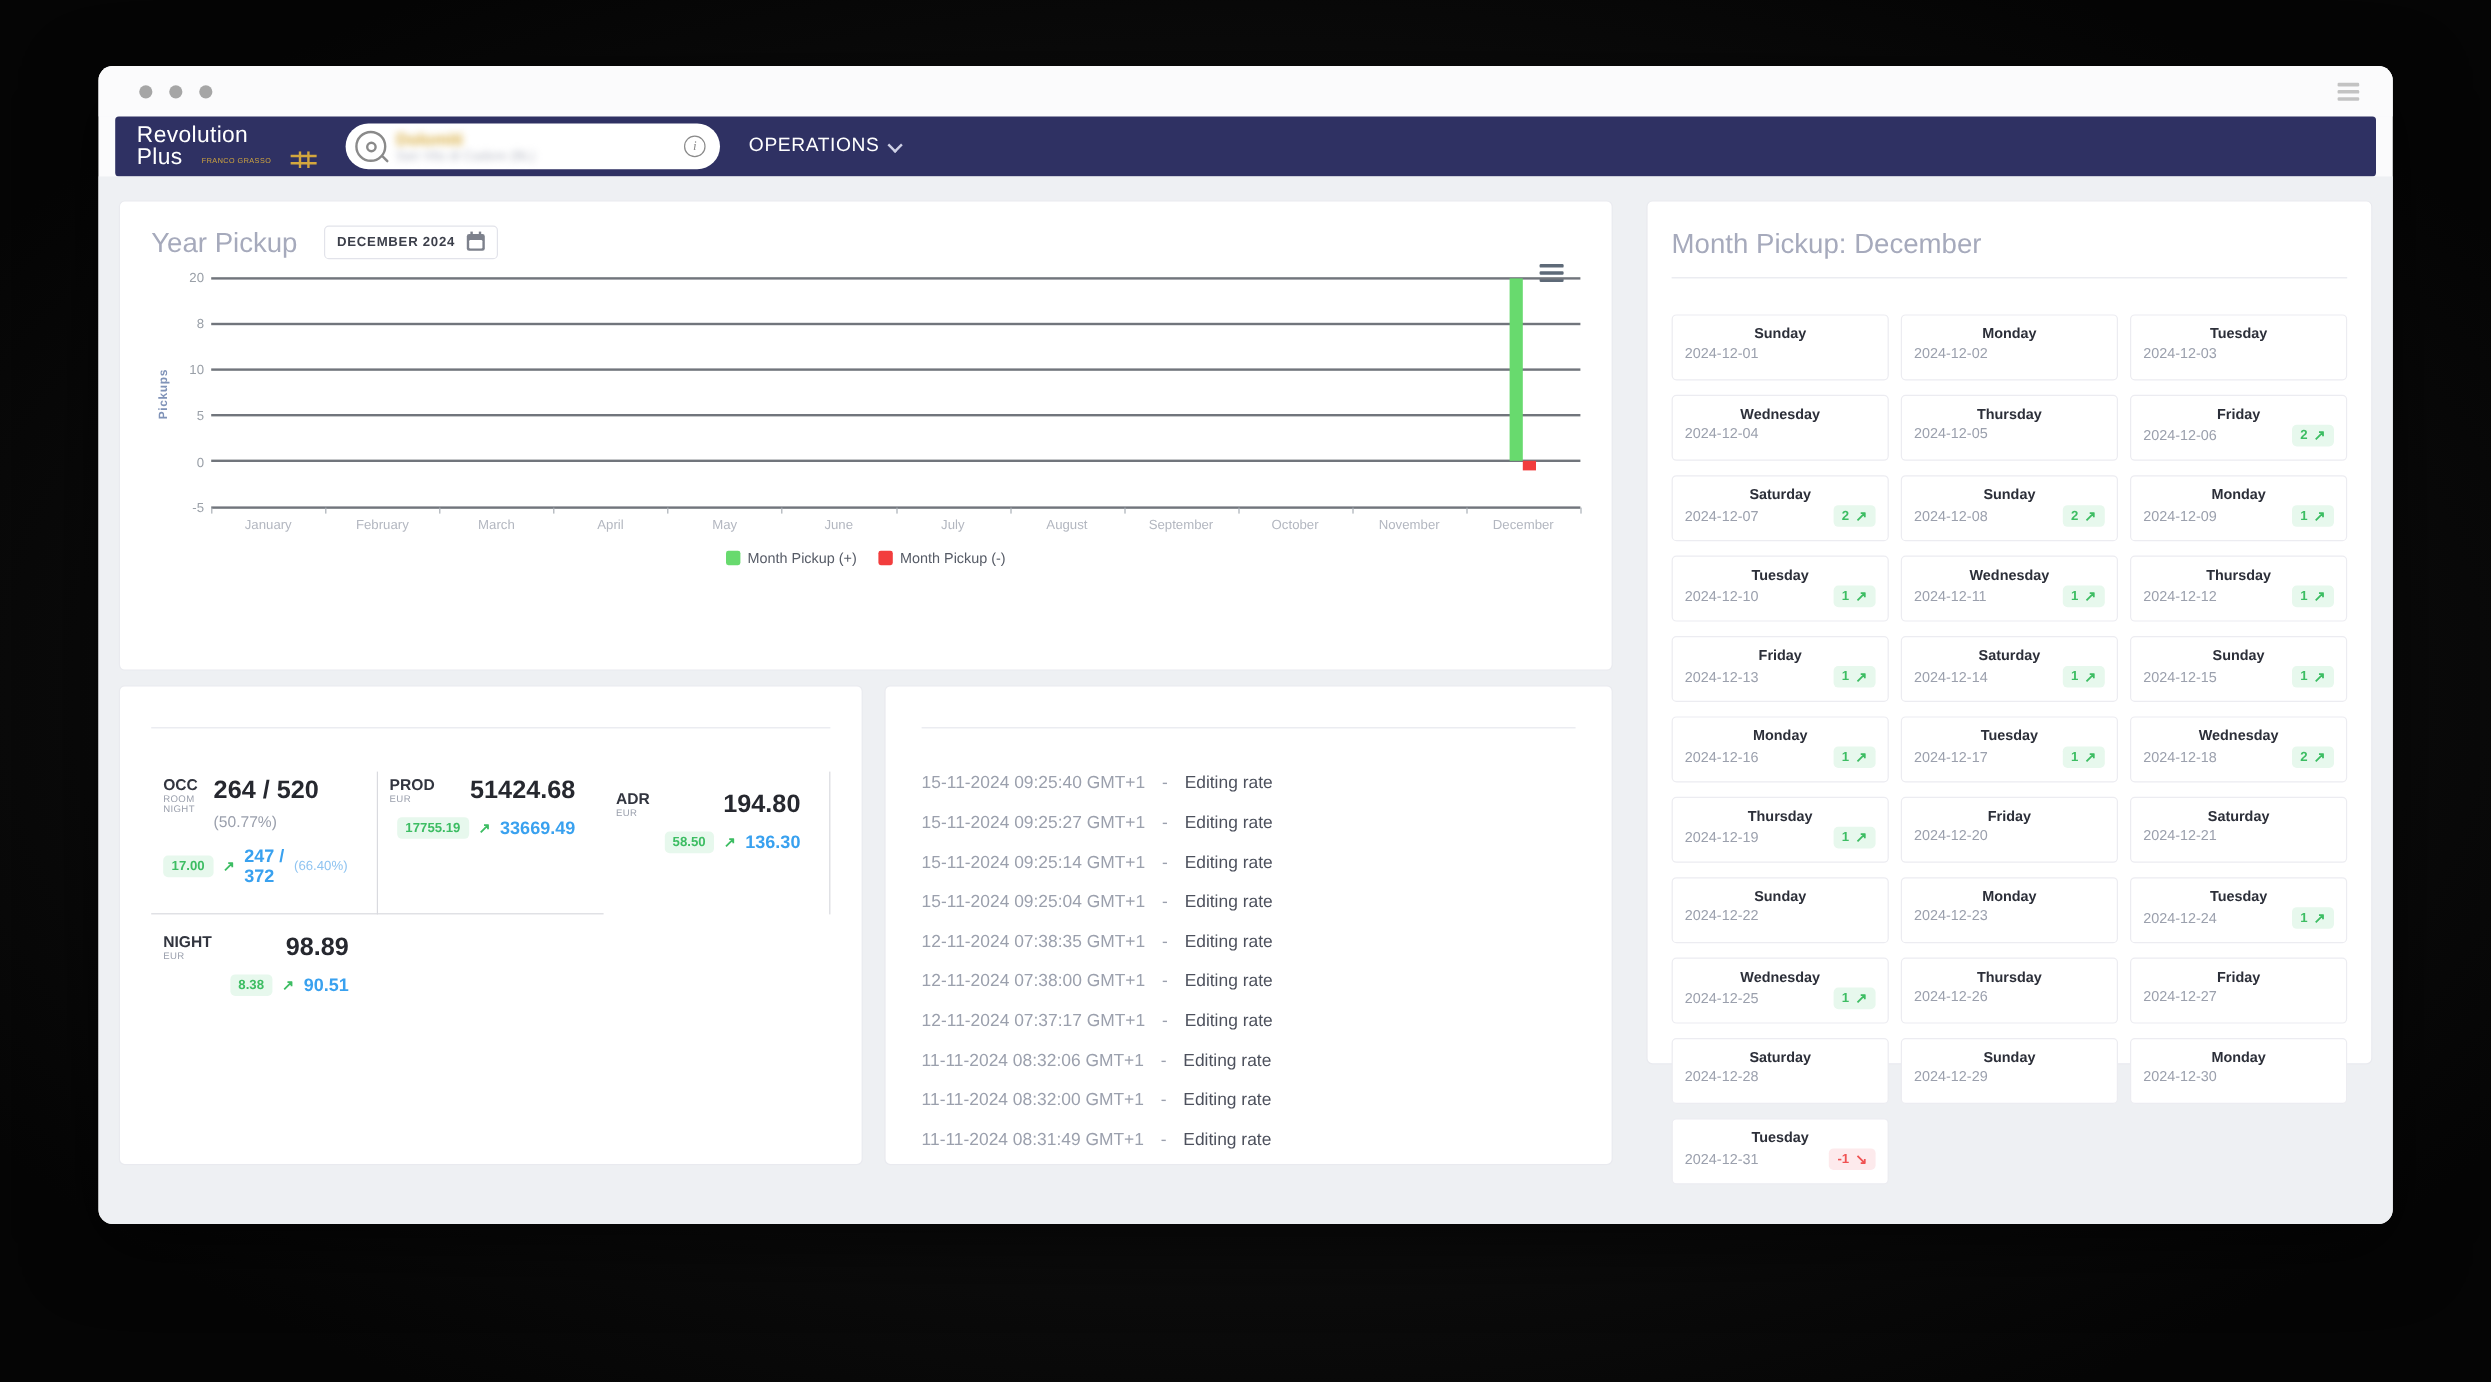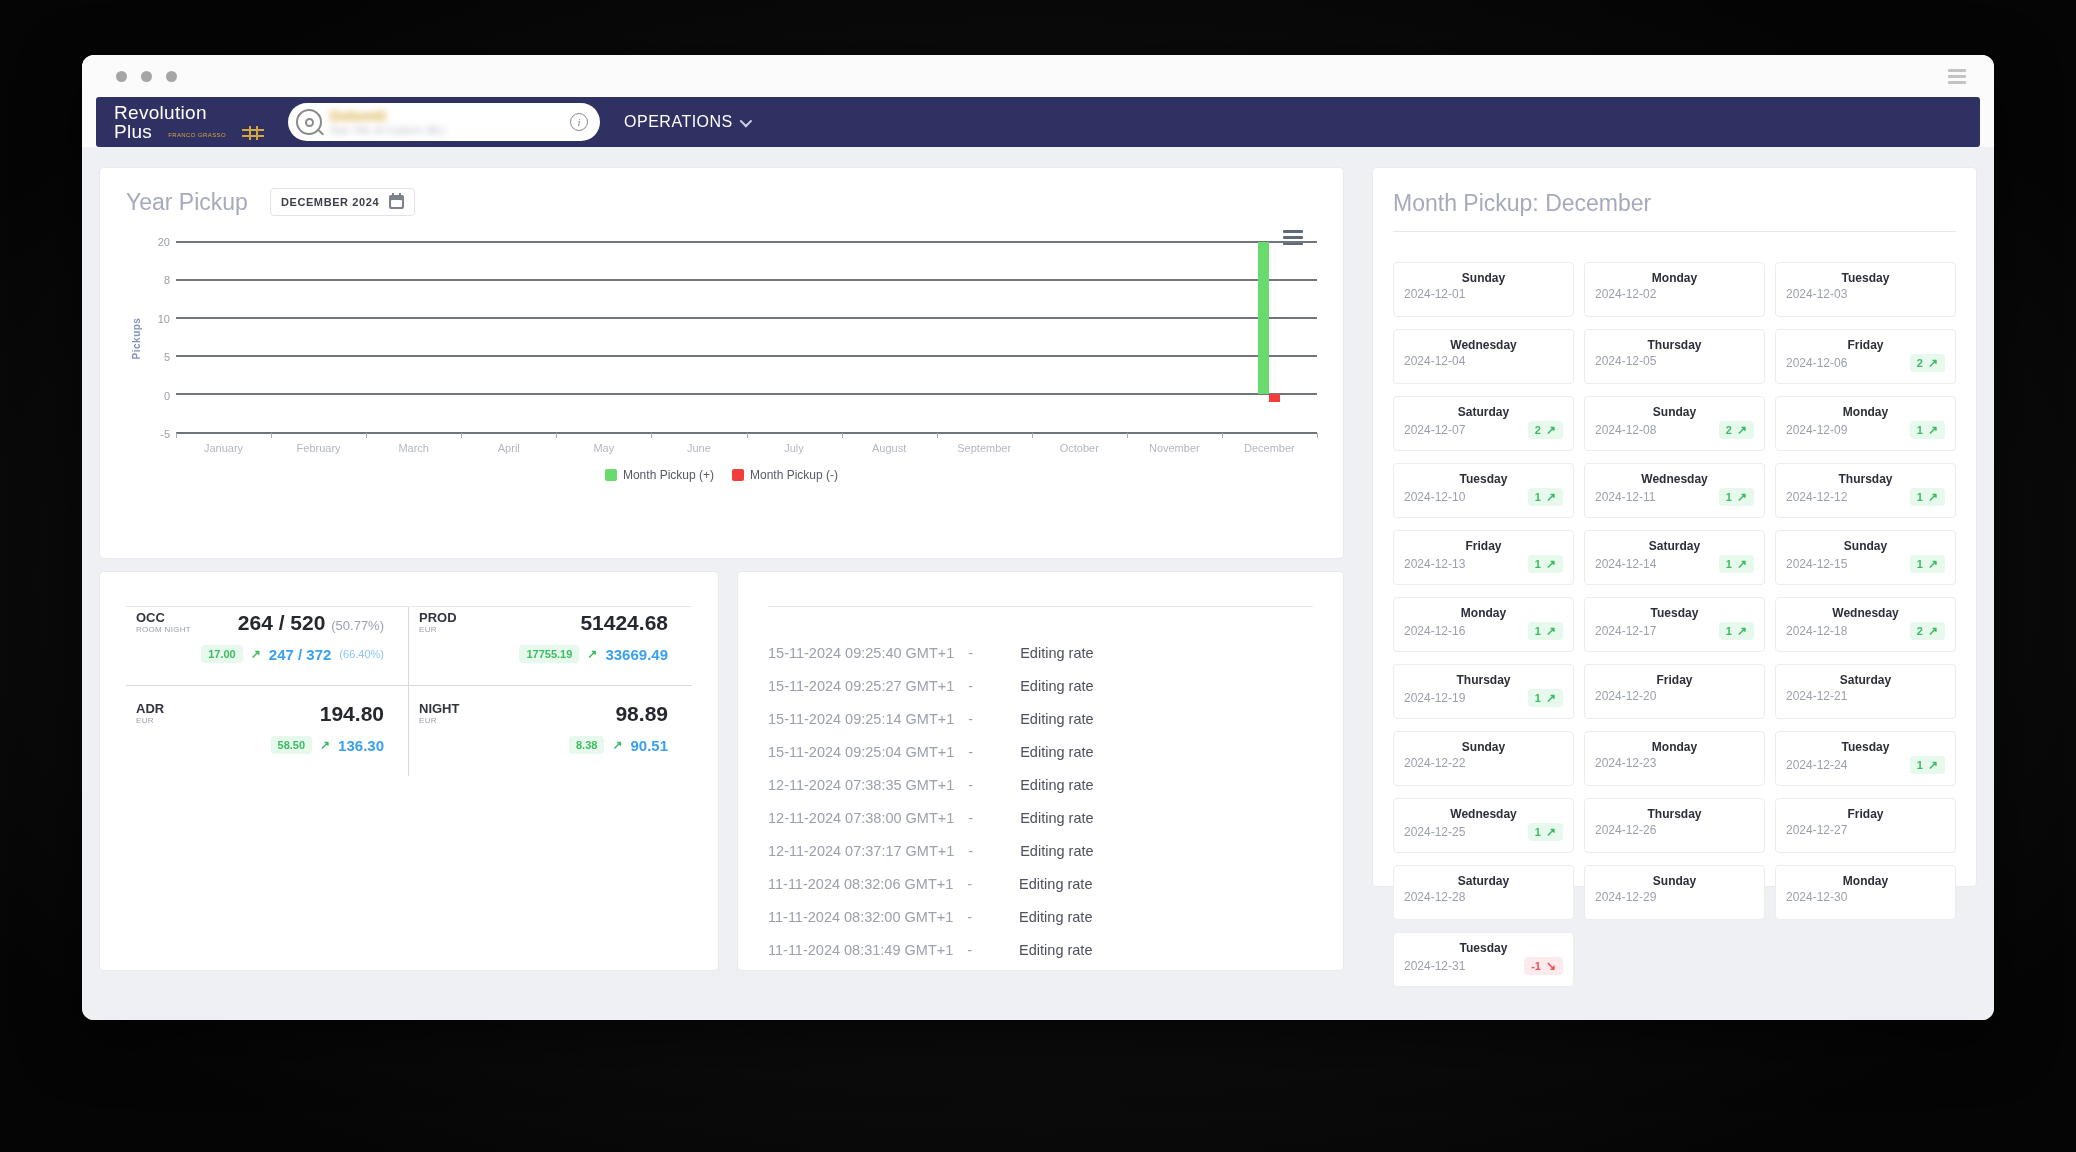--- a/index.html
+++ b/index.html
@@ -51,42 +51,42 @@
   .card-title { font-size:23px; color:#a6aabc; font-weight:normal; }
   .card-divider { height:1px; background:#e7e8ee; margin:14px 0 0; }
   
   .year-card { height:392px; padding:20px 26px 10px; position:relative; }
   .year-head { display:flex; align-items:center; gap:22px; }
   .date-pill { display:flex; align-items:center; gap:10px; border:1px solid #e2e3ea; border-radius:4px; padding:6px 10px; cursor:pointer; background:#fff; }
   .date-pill-label { font-size:11px; font-weight:bold; color:#3c3f4a; letter-spacing:.6px; }
   .cal-icon { width:15px; height:14px; background:#7d818c; border-radius:2px; position:relative; }
   .cal-icon::before { content:""; position:absolute; left:2px; right:2px; top:5px; bottom:2px; background:#fff; border-radius:1px; }
   .cal-icon::after { content:""; position:absolute; left:3px; top:-2px; width:2px; height:4px; background:#7d818c; box-shadow:7px 0 0 #7d818c; }
-  .chart-wrap { margin-top:26px; position:relative; }
+  .chart-wrap { margin-top:16px; position:relative; }
   .chart-menu { position:absolute; right:14px; top:-12px; display:flex; flex-direction:column; gap:3px; cursor:pointer; }
   .chart-menu span { width:20px; height:3px; background:#5e6a78; border-radius:1px; }
   .chart-flex { display:flex; }
   .y-axis-label { width:22px; display:flex; align-items:center; justify-content:center; }
   .y-axis-label span { transform:rotate(-90deg); font-size:10px; font-weight:bold; color:#8093b8; letter-spacing:.5px; white-space:nowrap; }
   .y-ticks { width:28px; position:relative; height:192px; }
   .y-ticks span { position:absolute; right:6px; transform:translateY(-50%); font-size:11px; color:#9aa0a8; }
   .plot { flex:1; position:relative; height:192px; border-bottom:2px solid #71757c; }
   .gridline { position:absolute; left:0; right:0; height:2px; background:#71757c; }
   .bar { position:absolute; }
   .axis-tick { position:absolute; bottom:-6px; width:1px; height:5px; background:#aab0b6; }
   .x-labels { display:flex; margin:8px 0 0 50px; }
   .x-labels span { flex:1; text-align:center; font-size:11px; color:#b3b7c0; }
   .legend { display:flex; justify-content:center; gap:18px; margin-top:14px; }
   .legend-item { display:flex; align-items:center; gap:6px; font-size:12px; color:#565b66; }
   .legend-swatch { width:12px; height:12px; border-radius:2px; }
   
   .bottom-row { display:flex; gap:18px; }
   .indicators-card { width:620px; height:400px; padding:20px 26px; }
   .history-card { flex:1; height:400px; padding:20px 30px; }
-  .ind-grid { display:grid; grid-template-columns:1fr 1fr; }
+  .ind-grid { display:grid; grid-template-columns:1fr 1fr 1fr; margin-top:36px; }
   .ind-cell { padding:4px 24px 22px 10px; }
   .ind-cell:nth-child(odd) { border-right:1px solid #d9dadf; }
   .ind-cell:nth-child(-n+2) { border-bottom:1px solid #d9dadf; }
   .ind-cell:nth-child(n+3) { padding-top:16px; }
   .ind-top { display:flex; justify-content:space-between; align-items:flex-start; }
   .ind-label { font-size:13px; font-weight:bold; color:#32353f; line-height:1.1; }
   .ind-sub { font-size:8px; color:#9ba0ad; letter-spacing:.3px; }
   .ind-value { font-size:21px; font-weight:bold; color:#26282f; }
   .ind-value small { font-size:13px; font-weight:normal; color:#9ba0ad; }
   .ind-second { display:flex; justify-content:flex-end; align-items:center; gap:8px; margin-top:10px; }
@@ -95,21 +95,21 @@
   .badge-neg { color:#f05252; background:#fdeaec; }
   .arrow-pos { color:#3dbd63; font-size:12px; font-weight:bold; }
   .arrow-neg { color:#f05252; font-size:12px; font-weight:bold; }
   .ind-blue { font-size:15px; font-weight:bold; color:#39a1ef; }
   .ind-blue-suffix { font-size:11px; color:#8fc4f1; }
   
   .history-list { margin-top:34px; display:flex; flex-direction:column; gap:9px; }
   .history-row { display:flex; align-items:center; gap:14px; font-size:14.5px; padding:4px 0; }
   .history-ts { color:#9ba0ad; }
   .history-dash { color:#9ba0ad; }
-  .history-action { color:#4d515d;margin-left:33px; }
+  .history-action { color:#4d515d; }
   
   .month-card { flex:1; height:720px; padding:22px 20px; }
   .cal-grid { margin-top:30px; display:grid; grid-template-columns:repeat(3, 1fr); gap:12px 10px;text-align:center; }
   .day-cell { border:1px solid #ececf1; border-radius:4px; padding:8px 10px; height:55px; cursor:pointer; background:#fff; }
   .day-name { font-size:12px; font-weight:bold; color:#2c2f39; }
   .day-row { display:flex; justify-content:space-between; align-items:center; margin-top:2px; }
   .day-date { font-size:12px; color:#9ba0ad; }
   .day-badge { display:flex; align-items:center; gap:5px; font-size:11px; font-weight:bold; padding:2px 7px; border-radius:4px; }
 </style>
 </head>

